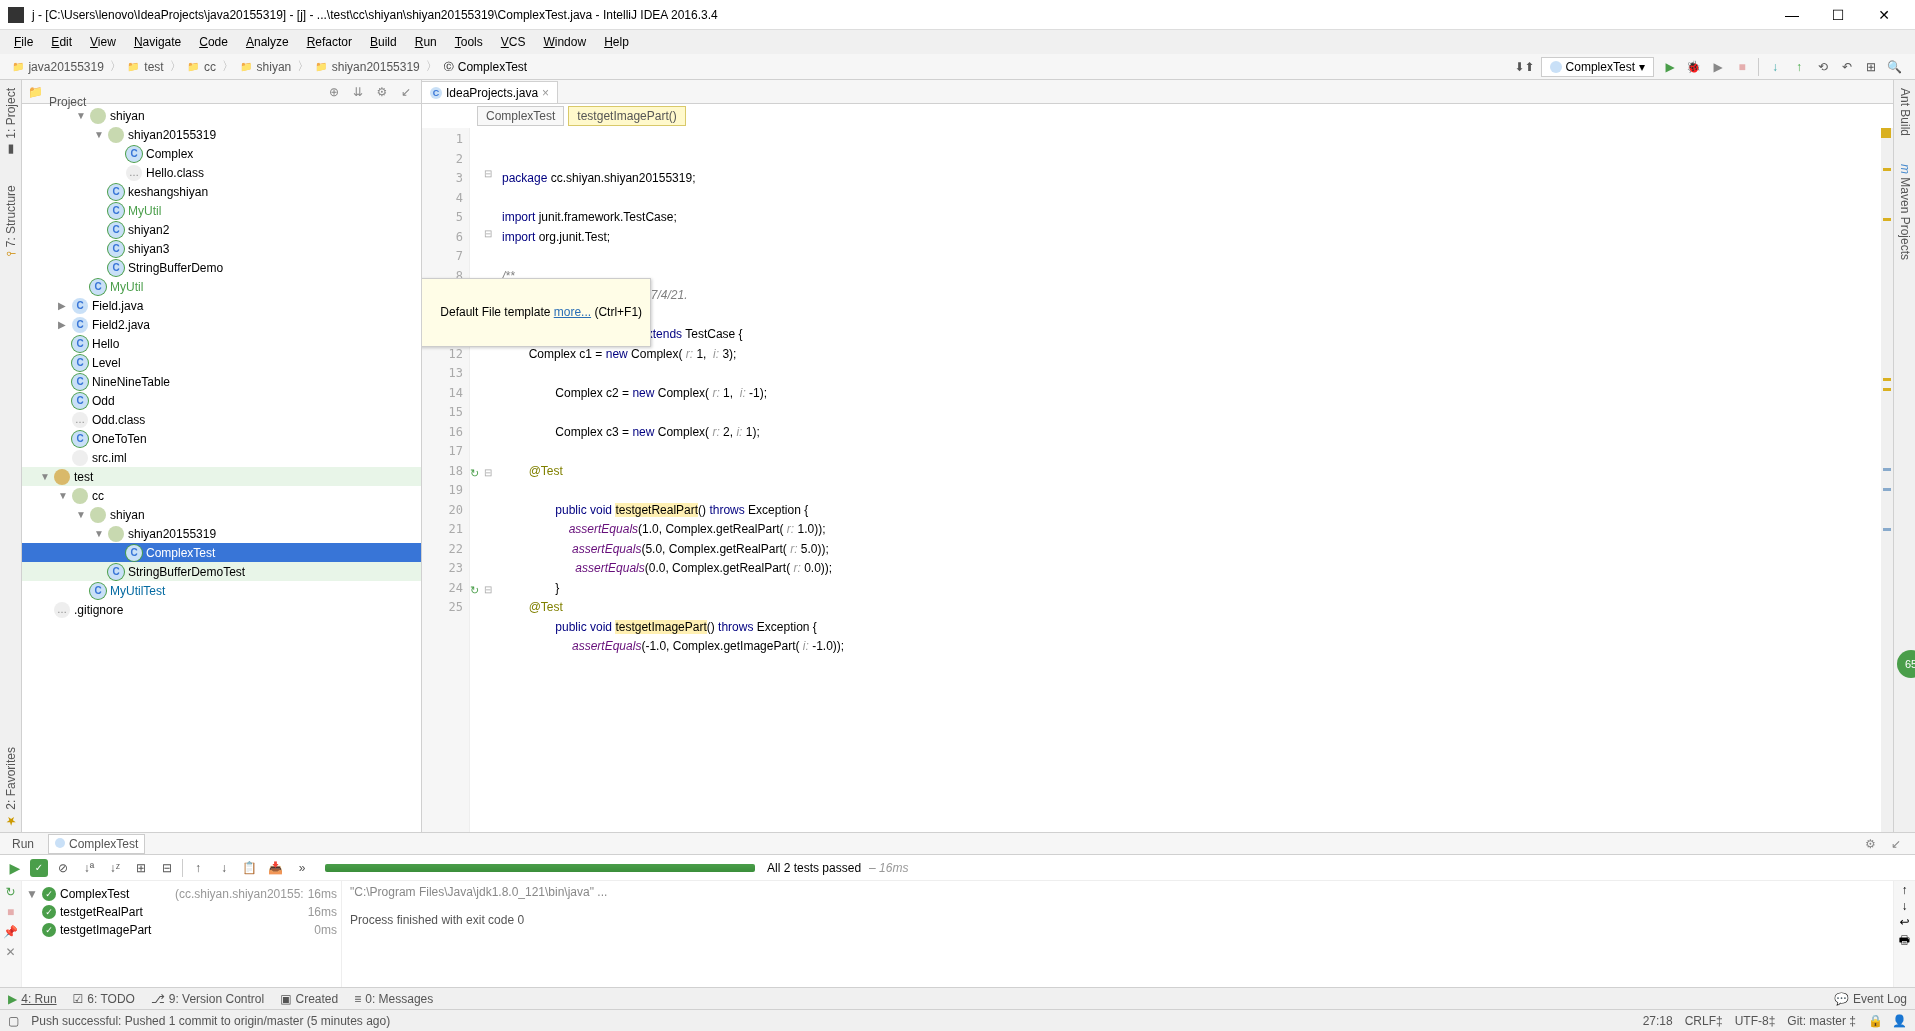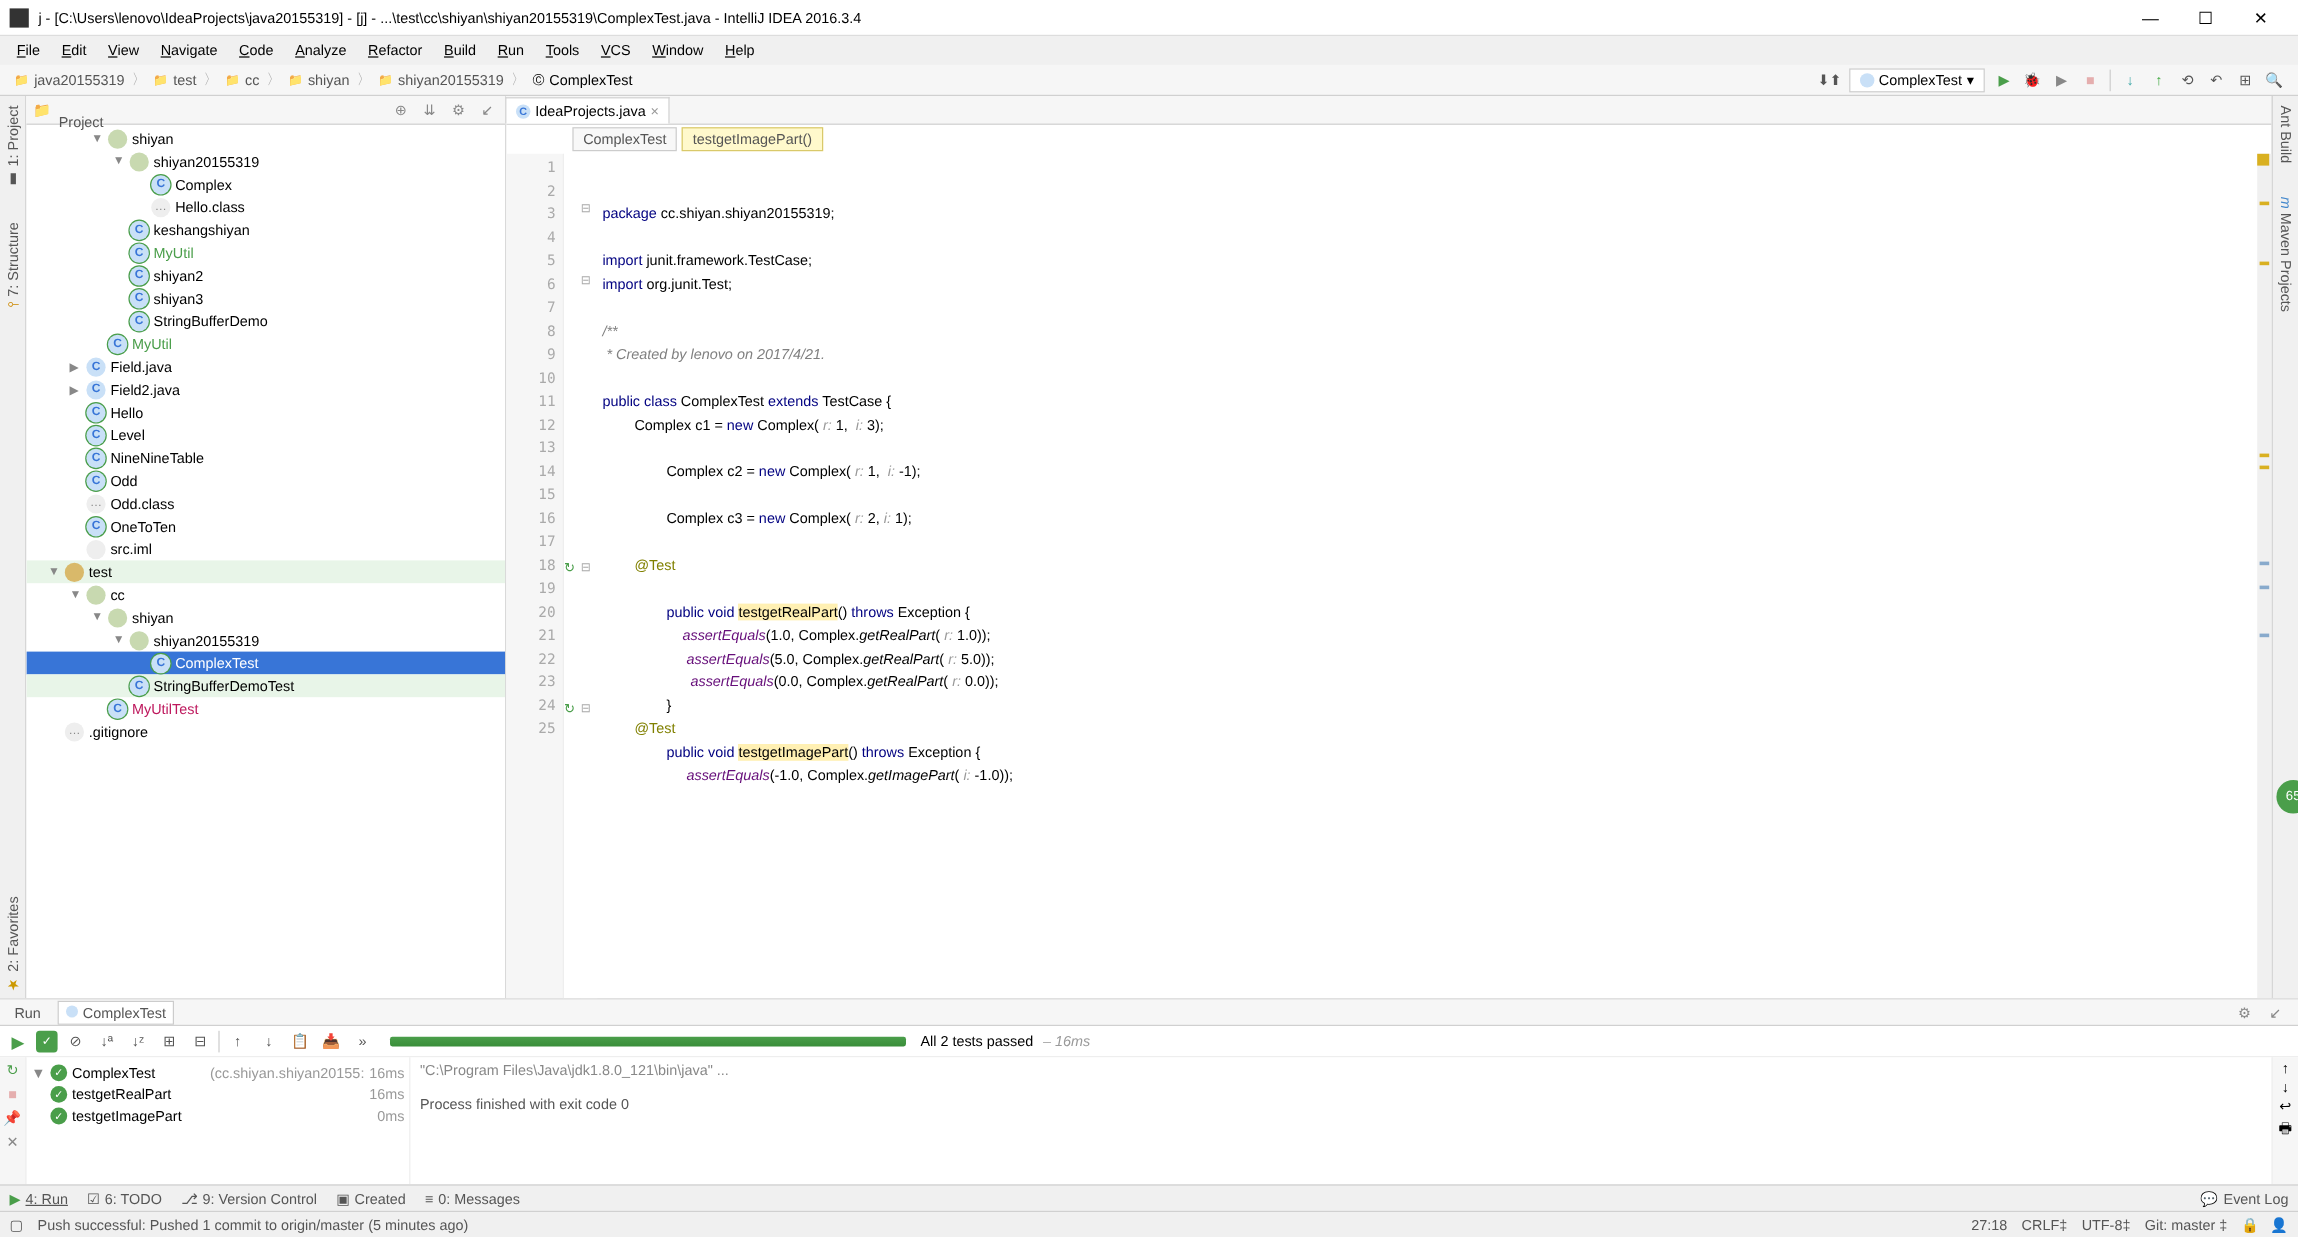--- a/index.html
+++ b/index.html
@@ -61,21 +61,21 @@
 .code-wrap { flex:1; display:flex; overflow:hidden; position:relative; }
 .gutter-num { width:48px; background:#f6f6f6; border-right:1px solid #eee; color:#aaa; text-align:right; padding:2px 6px 0 0; font-family:Consolas,monospace; line-height:19.5px; }
 .gutter-mark { width:14px; background:#fff; position:relative; }
 .gutter-mark .recycle { position:absolute; left:0; color:#4a9e4a; font-size:11px; }
 .gutter-fold { width:14px; background:#fff; position:relative; }
 .gutter-fold .fold { position:absolute; left:0; color:#aaa; font-size:10px; }
 .code { flex:1; font-family:Consolas,monospace; line-height:19.5px; padding:2px 0 0 4px; white-space:pre; position:relative; }
 .kw { color:#000080; font-weight:normal; }
 .cmnt { color:#808080; font-style:italic; }
 .ann { color:#808000; }
-.ital { font-style:italic; }
+.ital { }
 .hlname { background:#fff0b3; }
 .paramhint { color:#999; font-style:italic; }
 .bluecall { color:#660e7a; font-style:italic; }
 .code .doc-hl { position:absolute; background:#fff9e0; left:-80px; right:0; z-index:-1; }
 .tooltip { position:absolute; background:#fffde7; border:1px solid #ccc; padding:4px 8px; box-shadow:1px 1px 3px rgba(0,0,0,.2); z-index:5; }
 .tooltip a { color:#2a6eb5; text-decoration:underline; cursor:pointer; }
 
 .stripe { width:12px; background:#f0f0f0; position:relative; }
 .stripe .mark { position:absolute; left:2px; width:8px; height:3px; }
 .stripe .warn { background:#d9b020; right:0; left:auto; width:10px; height:10px; top:0; }
@@ -328,21 +328,21 @@
           <span>ComplexTest</span>
         </div>
         <div class="tree-row" style="background: rgb(232, 245, 232); padding-left: 72px;">
           <span class="arrow"></span>
           <span class="ic clsrun">C</span>
           <span>StringBufferDemoTest</span>
         </div>
         <div class="tree-row" style="padding-left: 54px;">
           <span class="arrow"></span>
           <span class="ic clsrun">C</span>
-          <span style="color: #be185d;">MyUtilTest</span>
+          <span style="color: #0369a1;">MyUtilTest</span>
         </div>
         <div class="tree-row" style="padding-left: 18px;">
           <span class="arrow"></span>
           <span class="ic file">…</span>
           <span>.gitignore</span>
         </div>
       </div>
   </div>
 
   <div class="editor-area">
@@ -389,20 +389,23 @@
 <span class="ann">        @Test</span>
 
 <span class="kw">                public void </span><span class="hlname">testgetRealPart</span><span>() </span><span class="kw">throws</span><span> Exception {</span>
 <span>                    </span><span class="bluecall">assertEquals</span><span>(1.0, Complex.</span><span class="ital">getRealPart</span><span>( </span><span class="paramhint">r:</span><span> 1.0));</span>
 <span>                     </span><span class="bluecall">assertEquals</span><span>(5.0, Complex.</span><span class="ital">getRealPart</span><span>( </span><span class="paramhint">r:</span><span> 5.0));</span>
 <span>                      </span><span class="bluecall">assertEquals</span><span>(0.0, Complex.</span><span class="ital">getRealPart</span><span>( </span><span class="paramhint">r:</span><span> 0.0));</span>
 <span>                }</span>
 <span class="ann">        @Test</span>
 <span class="kw">                public void </span><span class="hlname">testgetImagePart</span><span>() </span><span class="kw">throws</span><span> Exception {</span>
 <span>                     </span><span class="bluecall">assertEquals</span><span>(-1.0, Complex.</span><span class="ital">getImagePart</span><span>( </span><span class="paramhint">i:</span><span> -1.0));</span>
+        <div class="tooltip" style="left:-100px;top:150px">
+          <span>Default File template </span><a>more...</a><span> (Ctrl+F1)</span>
+        </div>
       </div>
       <div class="stripe">
         <div class="warn"></div>
         <div class="mark" style="top:40px;background:#d9b020"></div>
         <div class="mark" style="top:90px;background:#d9b020"></div>
         <div class="mark" style="top:250px;background:#d9b020"></div>
         <div class="mark" style="top:260px;background:#d9b020"></div>
         <div class="mark" style="top:340px;background:#8ac"></div>
         <div class="mark" style="top:360px;background:#8ac"></div>
         <div class="mark" style="top:400px;background:#8ac"></div>

